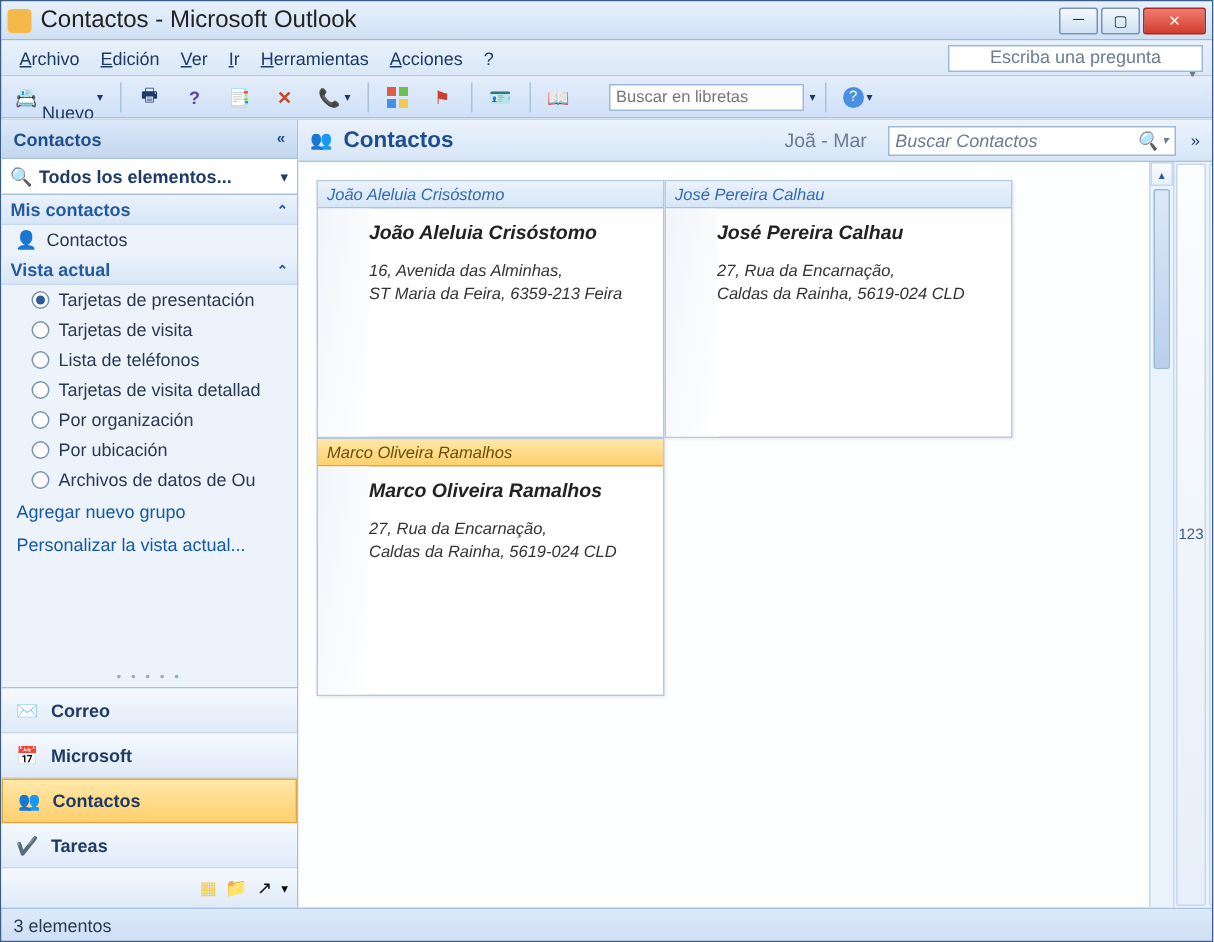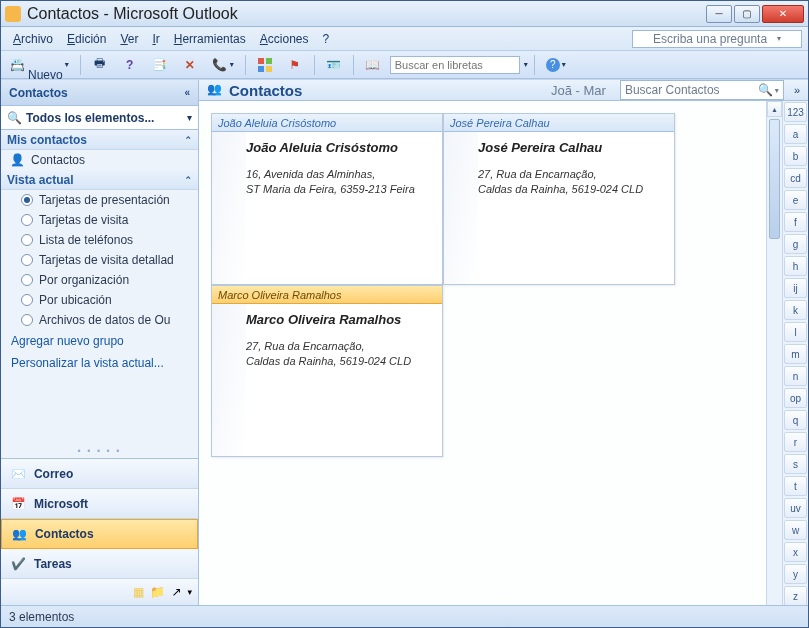--- a/index.html
+++ b/index.html
@@ -10,27 +10,27 @@
 .titlebar { height: 26px; background: linear-gradient(#e8f1fb, #cfe0f4); display: flex; align-items: center; padding: 0 4px; border-bottom: 1px solid #9db9d9; }
 .titlebar .appicon { width: 16px; height: 16px; background: #f7b84b; border-radius: 3px; margin-right: 6px; display:inline-block;}
 .titlebar .title { flex: 1; color: #222; font-size: 16px; }
 .winbtns { display: flex; gap: 2px; }
 .winbtn { width: 26px; height: 18px; border: 1px solid #7a92b4; border-radius: 2px; background: linear-gradient(#f4f8fd,#cfe0f4); display:flex;align-items:center;justify-content:center; font-size:10px; color:#333;}
 .winbtn.close { width: 42px; background: linear-gradient(#f37a6e,#d03e2e); color:#fff; border-color:#a02e22;}
 
 .menubar { height: 24px; background: linear-gradient(#e8f1fb,#dae8f7); display: flex; align-items: center; padding: 0 6px; gap: 2px; border-bottom:1px solid #b7cde6;}
 .menubar .menuitem { padding: 2px 6px; color:#1e3a67; cursor:default; }
 .menubar .menuitem u { text-decoration: underline; }
-.askbox { margin-left:auto; width:170px; height:18px; border:1px solid #9db9d9; background:#fff; display:flex; align-items:center; padding:0 20px; color:#6b7c93; font-size:11px;}
+.askbox { margin-left:auto; width:170px; height:18px; border:1px solid #9db9d9; background:#fff; display:flex; align-items:center; padding:0 4px; color:#6b7c93; font-size:11px;flex-direction:column;}
 .askbox .dd { margin-left:auto; font-size:8px;}
 
 .toolbar { height: 28px; background: linear-gradient(#e4eefb,#cfe0f7); display:flex; align-items:center; padding:0 4px; gap:4px; border-bottom:1px solid #a7c1e0;}
 .tbtn { height:22px; padding:0 4px; display:flex; align-items:center; gap:2px; border:1px solid transparent; border-radius:3px; color:#1e3a67;}
 .tsep { width:1px; height:20px; background:#a7c1e0; margin:0 2px;}
-.tinput { width:130px; height:18px; border:1px solid #9db9d9; background:#fff; padding:0 4px; color:#6b7c93; font-size:11px;}
+.tinput { width:130px; height:18px; border:1px solid #9db9d9; background:#fff; padding:0 4px; color:#6b7c93; font-size:11px;margin-left:16px;}
 .ticon { width:16px; height:16px; display:inline-flex; align-items:center; justify-content:center; }
 
 
 .client { flex:1; display:flex; background:#fff; border-top:1px solid #c7d8ec; overflow:hidden;}
 .navpane { width:198px; background:#edf3fb; border-right:1px solid #a7c1e0; display:flex; flex-direction:column;}
 .navheader { height:26px; background:linear-gradient(#dce9f9,#c3d7ef); display:flex; align-items:center; padding:0 8px; border-bottom:1px solid #a7c1e0; font-weight:bold; font-size:14px; color:#1f4e8c;}
 .navheader .chev { margin-left:auto; color:#1f4e8c; font-size:10px;}
 .scopebar { height:24px; display:flex; align-items:center; padding:0 6px; border-bottom:1px solid #a7c1e0; background:#fff;}
 .scopebar .mag { margin-right:4px;}
 .scopebar .sb-text { font-weight:bold; color:#1e3a67;}
@@ -47,36 +47,36 @@
 .navfooter { border-top:1px solid #a7c1e0; }
 .navfooter .bigbtn { height:30px; background:linear-gradient(#f5f9fe,#dfeaf8); border-bottom:1px solid #c7d8ec; display:flex; align-items:center; padding:0 10px; gap:8px; color:#1e3a67; font-weight:bold;}
 .navfooter .bigbtn.active { background:linear-gradient(#ffe8a8,#ffcf6e); border:1px solid #e1a83e;}
 .navfooter .smallrow { height:26px; background:linear-gradient(#f5f9fe,#dfeaf8); display:flex; align-items:center; justify-content:flex-end; padding:0 6px; gap:6px;}
 
 .main { flex:1; display:flex; flex-direction:column; background:#fdfefe;}
 .mainheader { height:28px; background:linear-gradient(#eaf2fc,#d7e6f7); border-bottom:1px solid #a7c1e0; display:flex; align-items:center; padding:0 8px; gap:6px;}
 .mainheader .mh-icon { width:16px;height:16px;}
 .mainheader .mh-title { font-weight:bold; font-size:15px; color:#1f4e8c;}
 .mainheader .mh-range { margin-left:auto; color:#6b7c93; font-size:13px;}
-.searchbox { margin-left:8px; width:164px; height:20px; border:1px solid #9db9d9; background:#fff; display:flex; align-items:center; padding:0 4px; color:#6b7c93;}
+.searchbox { margin-left:8px; width:192px; height:20px; border:1px solid #9db9d9; background:#fff; display:flex; align-items:center; padding:0 4px; color:#6b7c93;font-style:italic;}
 .searchbox .mag { margin-left:auto;}
 .searchbox .dd { font-size:8px; margin-left:2px;}
 .expand-icon { margin-left:4px; font-size:11px; color:#1e3a67;}
 
 .cardarea { flex:1; display:flex; position:relative; }
 .cards { flex:1; padding:12px 12px; display:grid; grid-template-columns: 232px 232px; grid-auto-rows: 172px; align-content:start; overflow:auto;font-style:italic;}
 .card { border:1px solid #b7c9de; background:#fff; display:flex; flex-direction:column; box-shadow: 1px 1px 2px rgba(0,0,0,.08);}
 .card .chead { height:18px; background:linear-gradient(#eaf2fc,#d7e6f7); border-bottom:1px solid #a7c1e0; padding:0 6px; color:#316bb5; font-size:11px; display:flex; align-items:center;}
 .card.selected .chead { background:linear-gradient(#ffe8a8,#ffcf6e); border-bottom-color:#e1a83e; color:#6b4d09;}
 .card .cbody { flex:1; padding:8px 8px 8px 34px; position:relative;}
 .card .cbody .cardbg { position:absolute; left:0; top:0; bottom:0; width:34px; background:linear-gradient(100deg,#f1f5fa 0%,#fff 100%);}
 .card .cname { font-weight:bold; color:#222; font-size:13px; margin-bottom:12px;}
 .card .caddr { color:#333; line-height:1.35; font-size:11px;}
 
-.indexbar { width:26px; background:#eaf2fc; border-left:1px solid #c7d8ec; display:flex; flex-direction:column; align-items:stretch;}
+.indexbar { width:26px; background:#eaf2fc; border-left:1px solid #c7d8ec; display:flex; flex-direction:row; align-items:stretch;}
 .idxbtn { flex:0 0 20px; display:flex; align-items:center; justify-content:center; border:1px solid #c7d8ec; margin:1px; background:linear-gradient(#fbfdff,#e6eef9); color:#385a88; font-size:10px; border-radius:2px;}
 .scrolltrack { width:16px; background:#eaf2fc; border-left:1px solid #c7d8ec; position:relative;}
 .scrolltrack .thumb { position:absolute; top:18px; left:2px; right:2px; height:120px; background:linear-gradient(#dce9f9,#b9cfea); border:1px solid #9db9d9; border-radius:2px;}
 .scrolltrack .arrow { position:absolute; left:0; right:0; height:16px; display:flex; align-items:center; justify-content:center; color:#385a88; background:linear-gradient(#fbfdff,#e6eef9); border:1px solid #c7d8ec; font-size:8px;}
 
 .statusbar { height:22px; background:linear-gradient(#dce9f9,#cfe0f4); border-top:1px solid #a7c1e0; display:flex; align-items:center; padding:0 8px; color:#2b3a52; font-size:11px;}
 </style>
 </head>
 <body>
 

